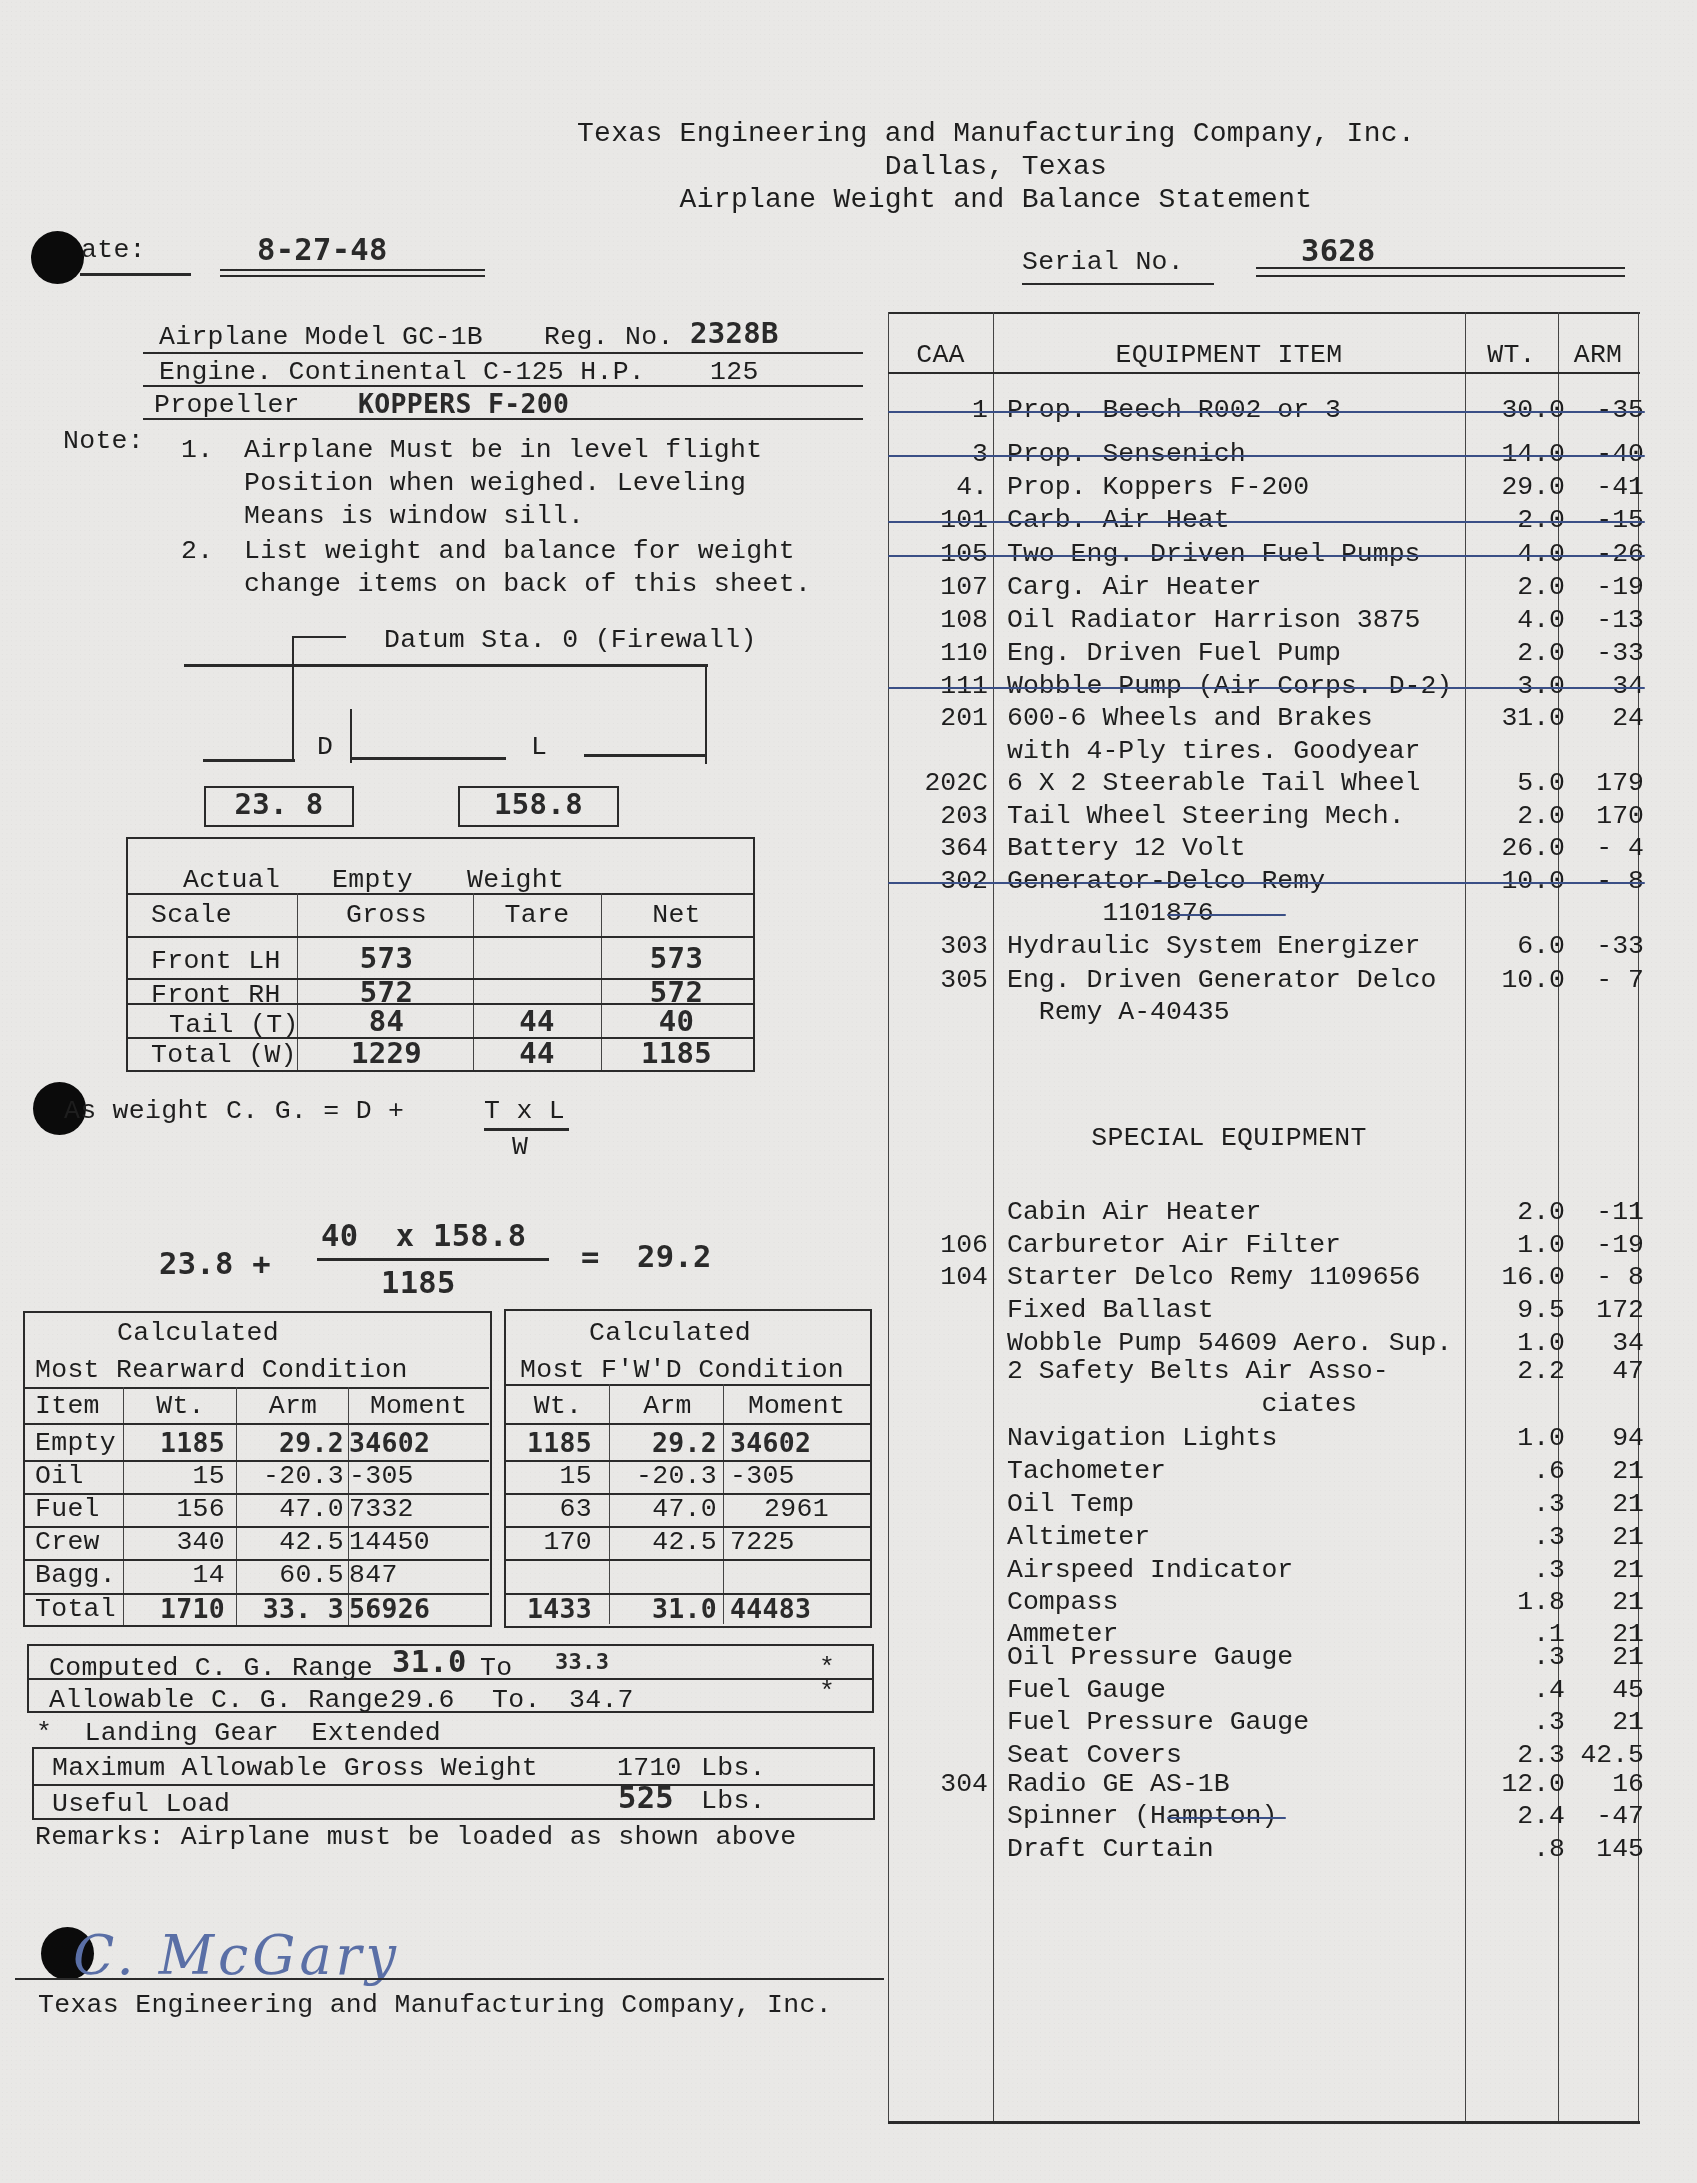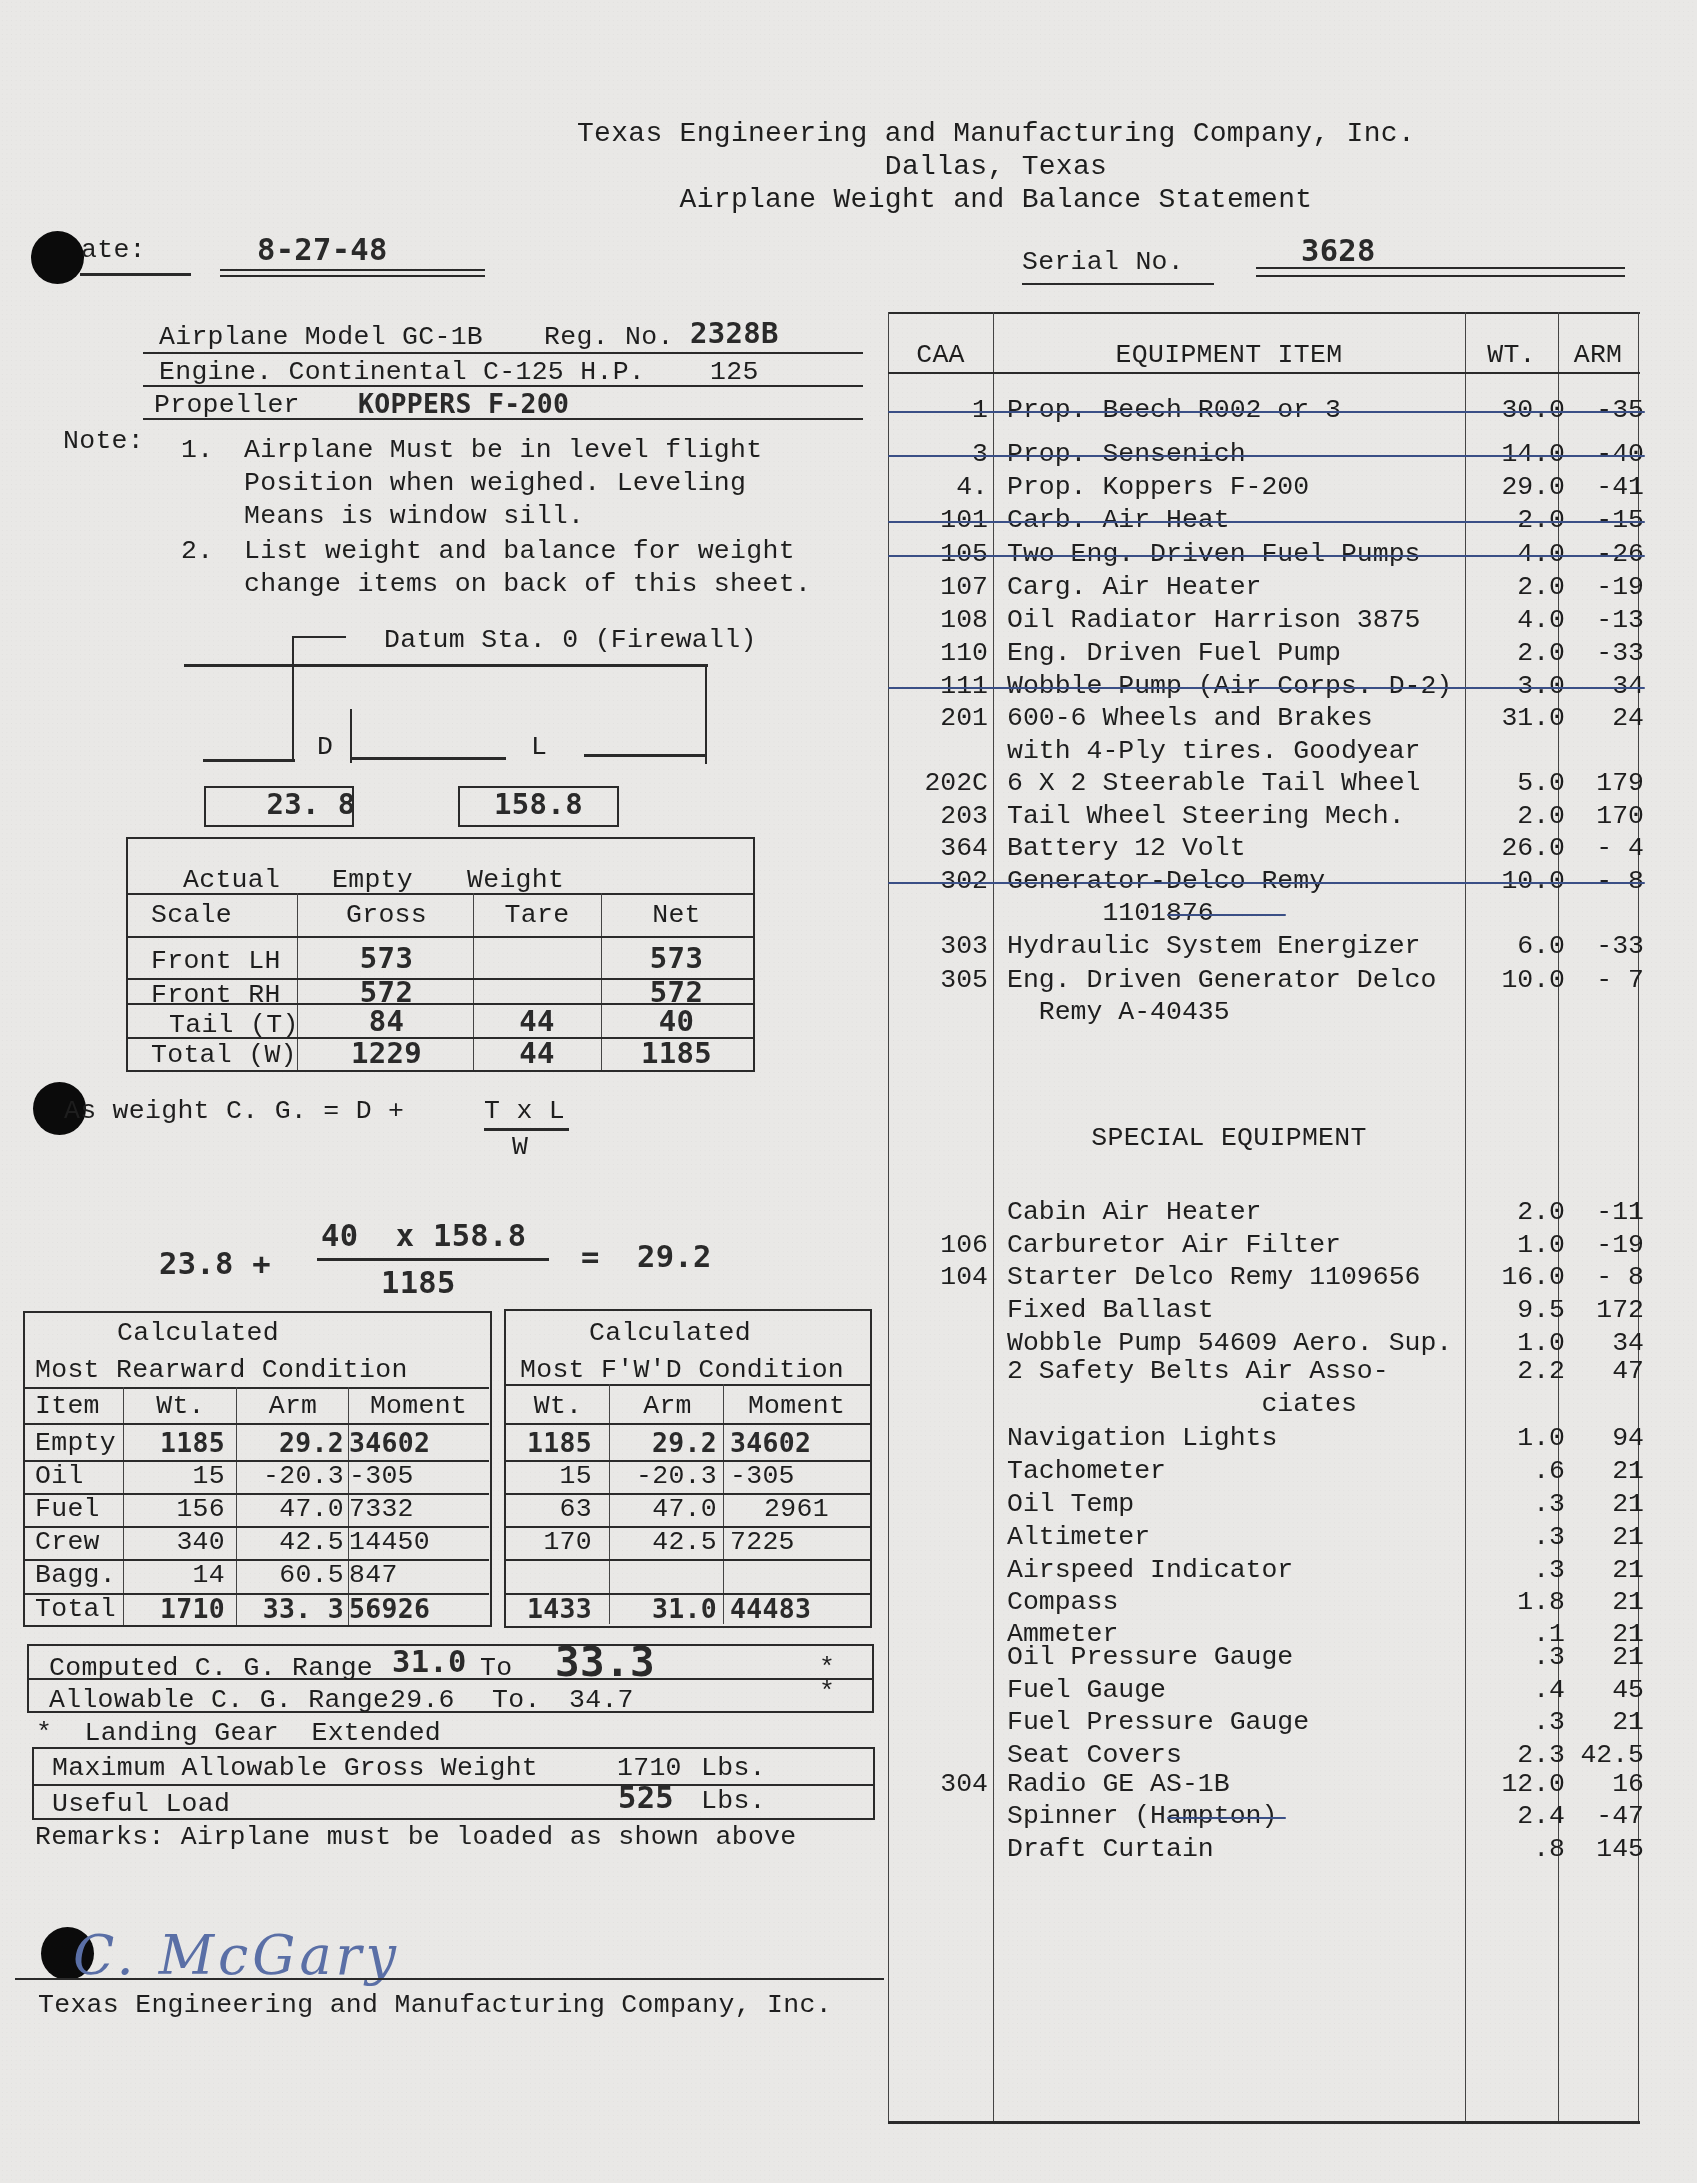--- a/index.html
+++ b/index.html
@@ -79,21 +79,21 @@
 <div class="vrule" style="left:292px;top:636px;height:126px;"></div>
 <div class="rule" style="left:184px;top:664px;width:524px;"></div>
 <div class="vrule" style="left:705px;top:664px;height:100px;"></div>
 <div class="vrule" style="left:350px;top:709px;height:54px;"></div>
 <div class="rule" style="left:203px;top:759px;width:92px;"></div>
 <div class="abs t" style="left:317px;top:731px;">D</div>
 <div class="rule" style="left:352px;top:757px;width:154px;"></div>
 <div class="abs t" style="left:531px;top:731px;">L</div>
 <div class="rule" style="left:584px;top:754px;width:122px;"></div>
 <div class="box" style="left:204px;top:786px;width:146px;height:37px;"></div>
-<div class="abs t stamp c" style="left:204px;top:788px;width:150px;font-size:29px;padding-left:32px;">23. 8</div>
+<div class="abs t stamp c" style="left:204px;top:788px;width:150px;font-size:29px;">23. 8</div>
 <div class="box" style="left:458px;top:786px;width:157px;height:37px;"></div>
 <div class="abs t stamp c" style="left:458px;top:788px;width:161px;font-size:29px;">158.8</div>
 
 <div class="box" style="left:126px;top:837px;width:625px;height:231px;"></div>
 <div class="abs t" style="left:183px;top:864px;">Actual</div>
 <div class="abs t" style="left:332px;top:864px;">Empty</div>
 <div class="abs t" style="left:467px;top:864px;">Weight</div>
 <div class="rule thin" style="left:126px;top:893px;width:627px;"></div>
 <div class="vrule thin" style="left:297px;top:893px;height:177px;"></div>
 <div class="vrule thin" style="left:473px;top:893px;height:177px;"></div>
@@ -219,21 +219,21 @@
     <div class="abs t stamp" style="left: 506px; width: 86px; top: 1593px; text-align: right;">1433</div>
     <div class="abs t stamp" style="left: 611px; width: 106px; top: 1593px; text-align: right;">31.0</div>
     <div class="abs t stamp" style="left: 730px; width: 133px; top: 1593px; text-align: left;">44483</div>
   </div>
 
 <div class="box" style="left:26.5px;top:1644px;width:843px;height:65px;border-width:2px;"></div>
 <div class="rule thin" style="left:26.5px;top:1678px;width:845px;"></div>
 <div class="abs t" style="left:49px;top:1652px;">Computed C. G. Range</div>
 <div class="abs t stamp" style="left:392px;top:1646px;font-size:30.5px;">31.0</div>
 <div class="abs t" style="left:480px;top:1652px;">To</div>
-<div class="abs t stamp" style="left:555px;top:1646px;font-size:41px;">33.3</div>
+<div class="abs t stamp" style="left:555px;top:1646px;font-size:22px;">33.3</div>
 <div class="abs t" style="left:819px;top:1652px;">*</div>
 <div class="abs t" style="left:49px;top:1684px;">Allowable C. G. Range</div>
 <div class="abs t" style="left:390px;top:1684px;">29.6</div>
 <div class="abs t" style="left:492px;top:1684px;">To.</div>
 <div class="abs t" style="left:569px;top:1684px;">34.7</div>
 <div class="abs t" style="left:819px;top:1676px;">*</div>
 <div class="abs t" style="left:36px;top:1717px;">*  Landing Gear  Extended</div>
 
 <div class="box" style="left:32px;top:1747px;width:839px;height:69px;"></div>
 <div class="rule thin" style="left:32px;top:1784px;width:841px;"></div>

